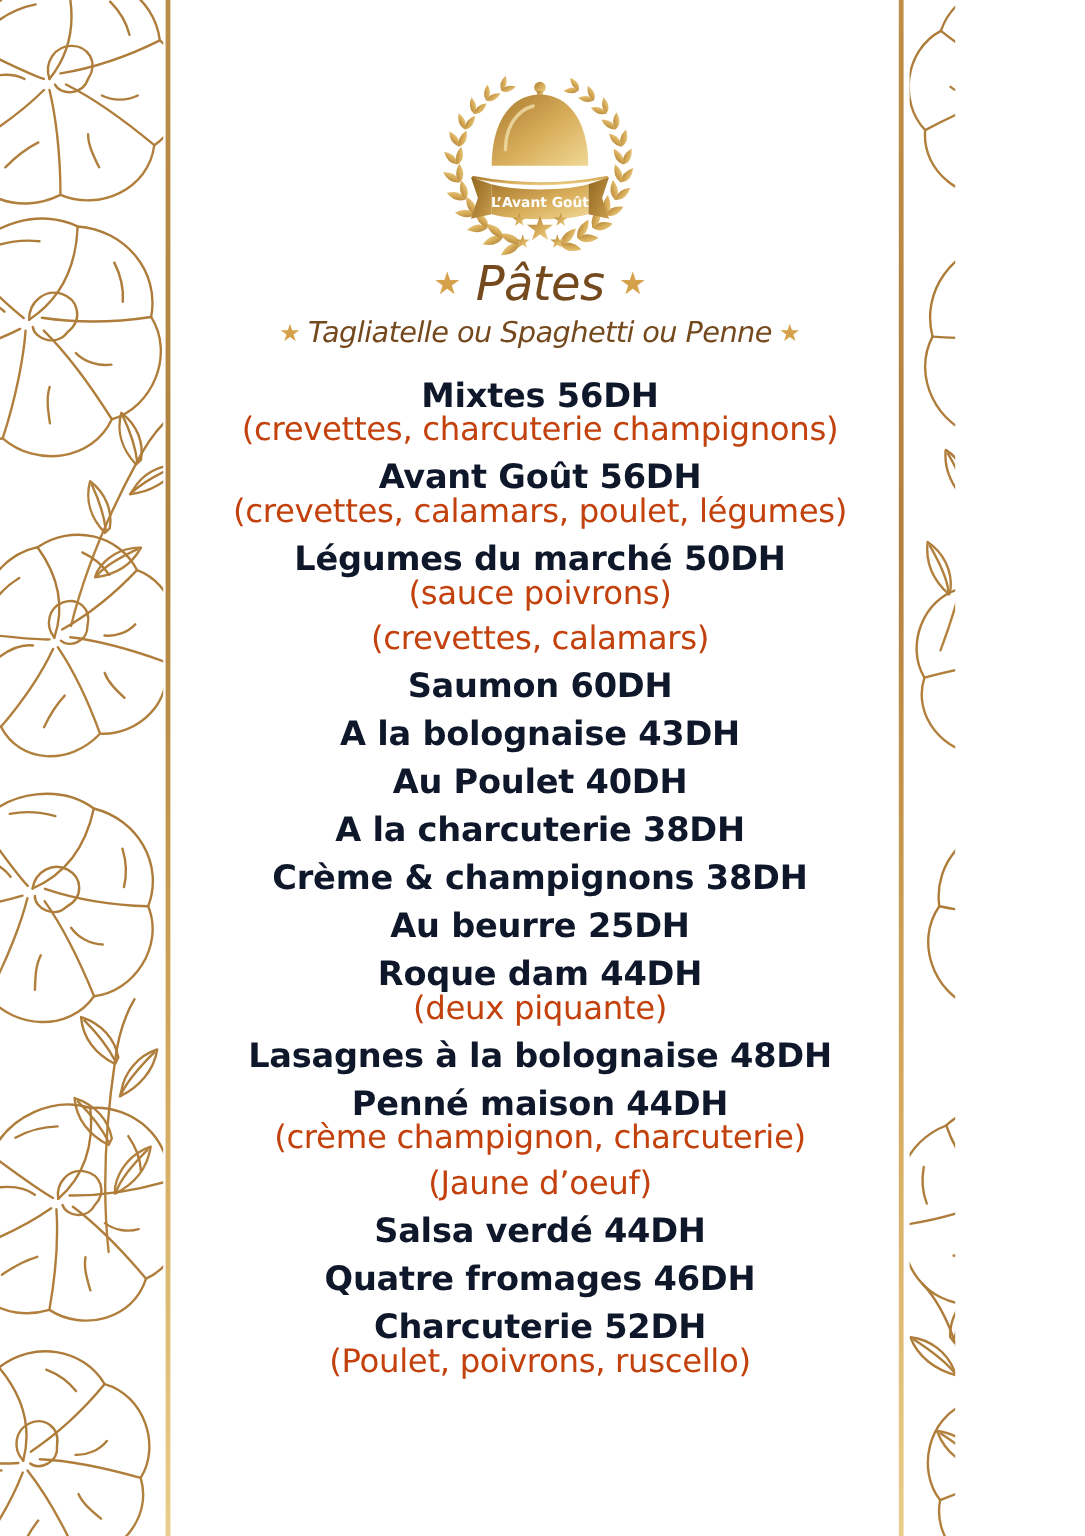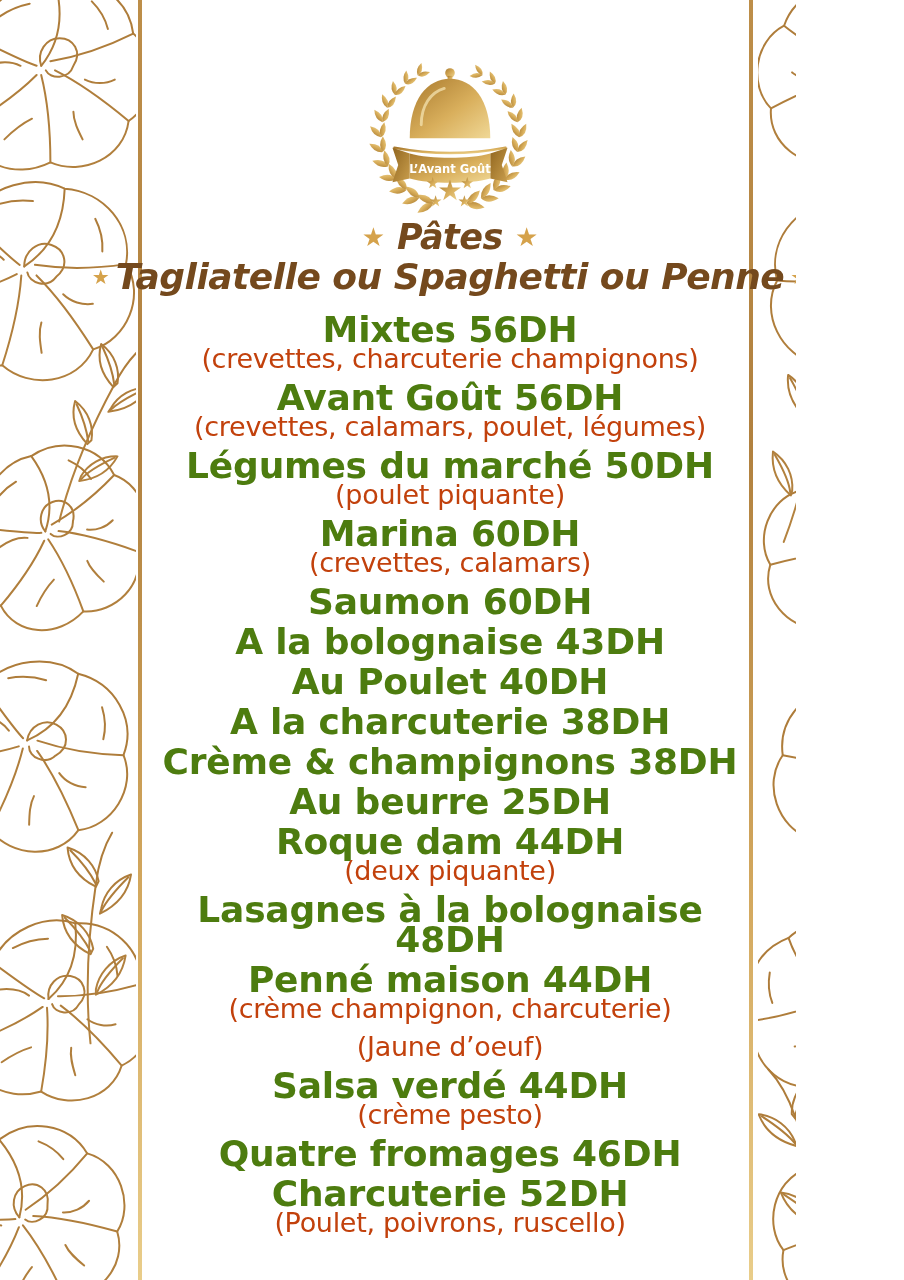--- a/index.html
+++ b/index.html
@@ -11,30 +11,30 @@
   .panel.right{left:758px;width:146px;}
   .gold-line{position:absolute;top:0;height:1280px;width:4px;
              background:linear-gradient(to bottom,#bd8e49,#b1813f 35%,#d3a85e 70%,#e9cd8a);}
   .gold-line.left{left:138px;}
   .gold-line.right{left:749px;}
   .content{position:absolute;left:150px;top:50px;width:600px;text-align:center;}
   .logo{display:block;margin:0 auto;}
   .title-row,.subtitle-row{display:flex;align-items:center;justify-content:center;}
   .title-row{gap:12px;margin-top:2px;}
   .subtitle-row{gap:6px;margin-top:0;}
-  .title{margin:0;font-size:35px;line-height:44px;font-style:italic;font-weight:700;
+  .title{margin:0;font-size:40px;line-height:44px;font-style:italic;font-weight:400;
          color:#74491d;letter-spacing:-0.5px;}
-  .subtitle{margin:0;font-size:36px;line-height:36px;font-style:italic;font-weight:700;
+  .subtitle{margin:0;font-size:24px;line-height:36px;font-style:italic;font-weight:400;
             color:#74491d;letter-spacing:-0.5px;white-space:nowrap;}
   .star{color:#d5a24b;line-height:1;}
   .star.t{font-size:26px;}
   .star.s{font-size:20px;}
   .menu-list{margin-top:20px;}
   .menu-item{margin-bottom:10px;}
-  .item-name-line{font-size:36px;line-height:30px;font-weight:700;color:#4d7c0f;letter-spacing:-0.2px;}
+  .item-name-line{font-size:28px;line-height:30px;font-weight:700;color:#0f172a;letter-spacing:-0.2px;}
   .item-desc{font-size:27px;line-height:28px;font-weight:400;color:#c2410c;letter-spacing:-0.3px;}
 </style>
 </head>
 <body>
 
 <div class="page">
 
   <svg class="defs-svg" aria-hidden="true">
     <defs>
       <linearGradient id="goldv" gradientUnits="userSpaceOnUse" x1="0" y1="0" x2="0" y2="1280">
@@ -205,25 +205,24 @@
     <div class="item-desc">(crevettes, charcuterie champignons)</div>
   </div>
 
   <div class="menu-item">
     <div class="item-name-line"><span class="item-name">Avant Goût</span> <span class="item-price">56DH</span></div>
     <div class="item-desc">(crevettes, calamars, poulet, légumes)</div>
   </div>
 
   <div class="menu-item">
     <div class="item-name-line"><span class="item-name">Légumes du marché</span> <span class="item-price">50DH</span></div>
-    <div class="item-desc">(poulet piquante)</div>
-  </div>
-
-  <div class="menu-item">
-    <div class="item-name-line"><span class="item-name">Marina</span> <span class="item-price">60DH</span></div>
+    <div class="item-desc">(sauce poivrons)</div>
+  </div>
+
+  <div class="menu-item">
     <div class="item-desc">(crevettes, calamars)</div>
   </div>
 
   <div class="menu-item">
     <div class="item-name-line"><span class="item-name">Saumon</span> <span class="item-price">60DH</span></div>
 
   </div>
 
   <div class="menu-item">
     <div class="item-name-line"><span class="item-name">A la bolognaise</span> <span class="item-price">43DH</span></div>
@@ -264,21 +263,20 @@
     <div class="item-name-line"><span class="item-name">Penné maison</span> <span class="item-price">44DH</span></div>
     <div class="item-desc">(crème champignon, charcuterie)</div>
   </div>
 
   <div class="menu-item">
     <div class="item-desc">(Jaune d’oeuf)</div>
   </div>
 
   <div class="menu-item">
     <div class="item-name-line"><span class="item-name">Salsa verdé</span> <span class="item-price">44DH</span></div>
-    <div class="item-desc">(crème pesto)</div>
   </div>
 
   <div class="menu-item">
     <div class="item-name-line"><span class="item-name">Quatre fromages</span> <span class="item-price">46DH</span></div>
 
   </div>
 
   <div class="menu-item">
     <div class="item-name-line"><span class="item-name">Charcuterie</span> <span class="item-price">52DH</span></div>
     <div class="item-desc">(Poulet, poivrons, ruscello)</div>

